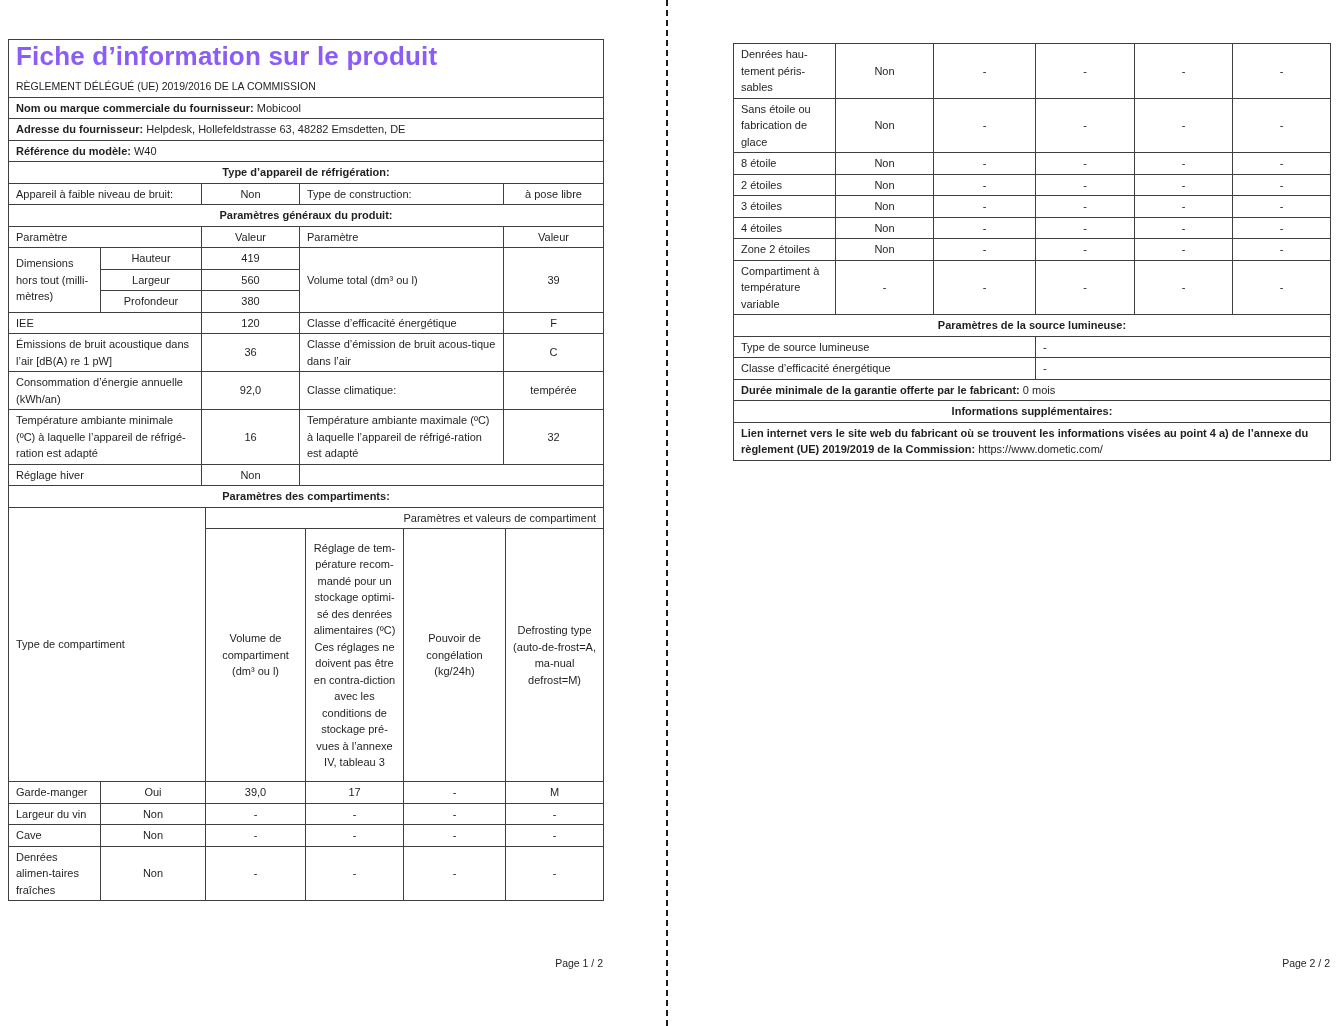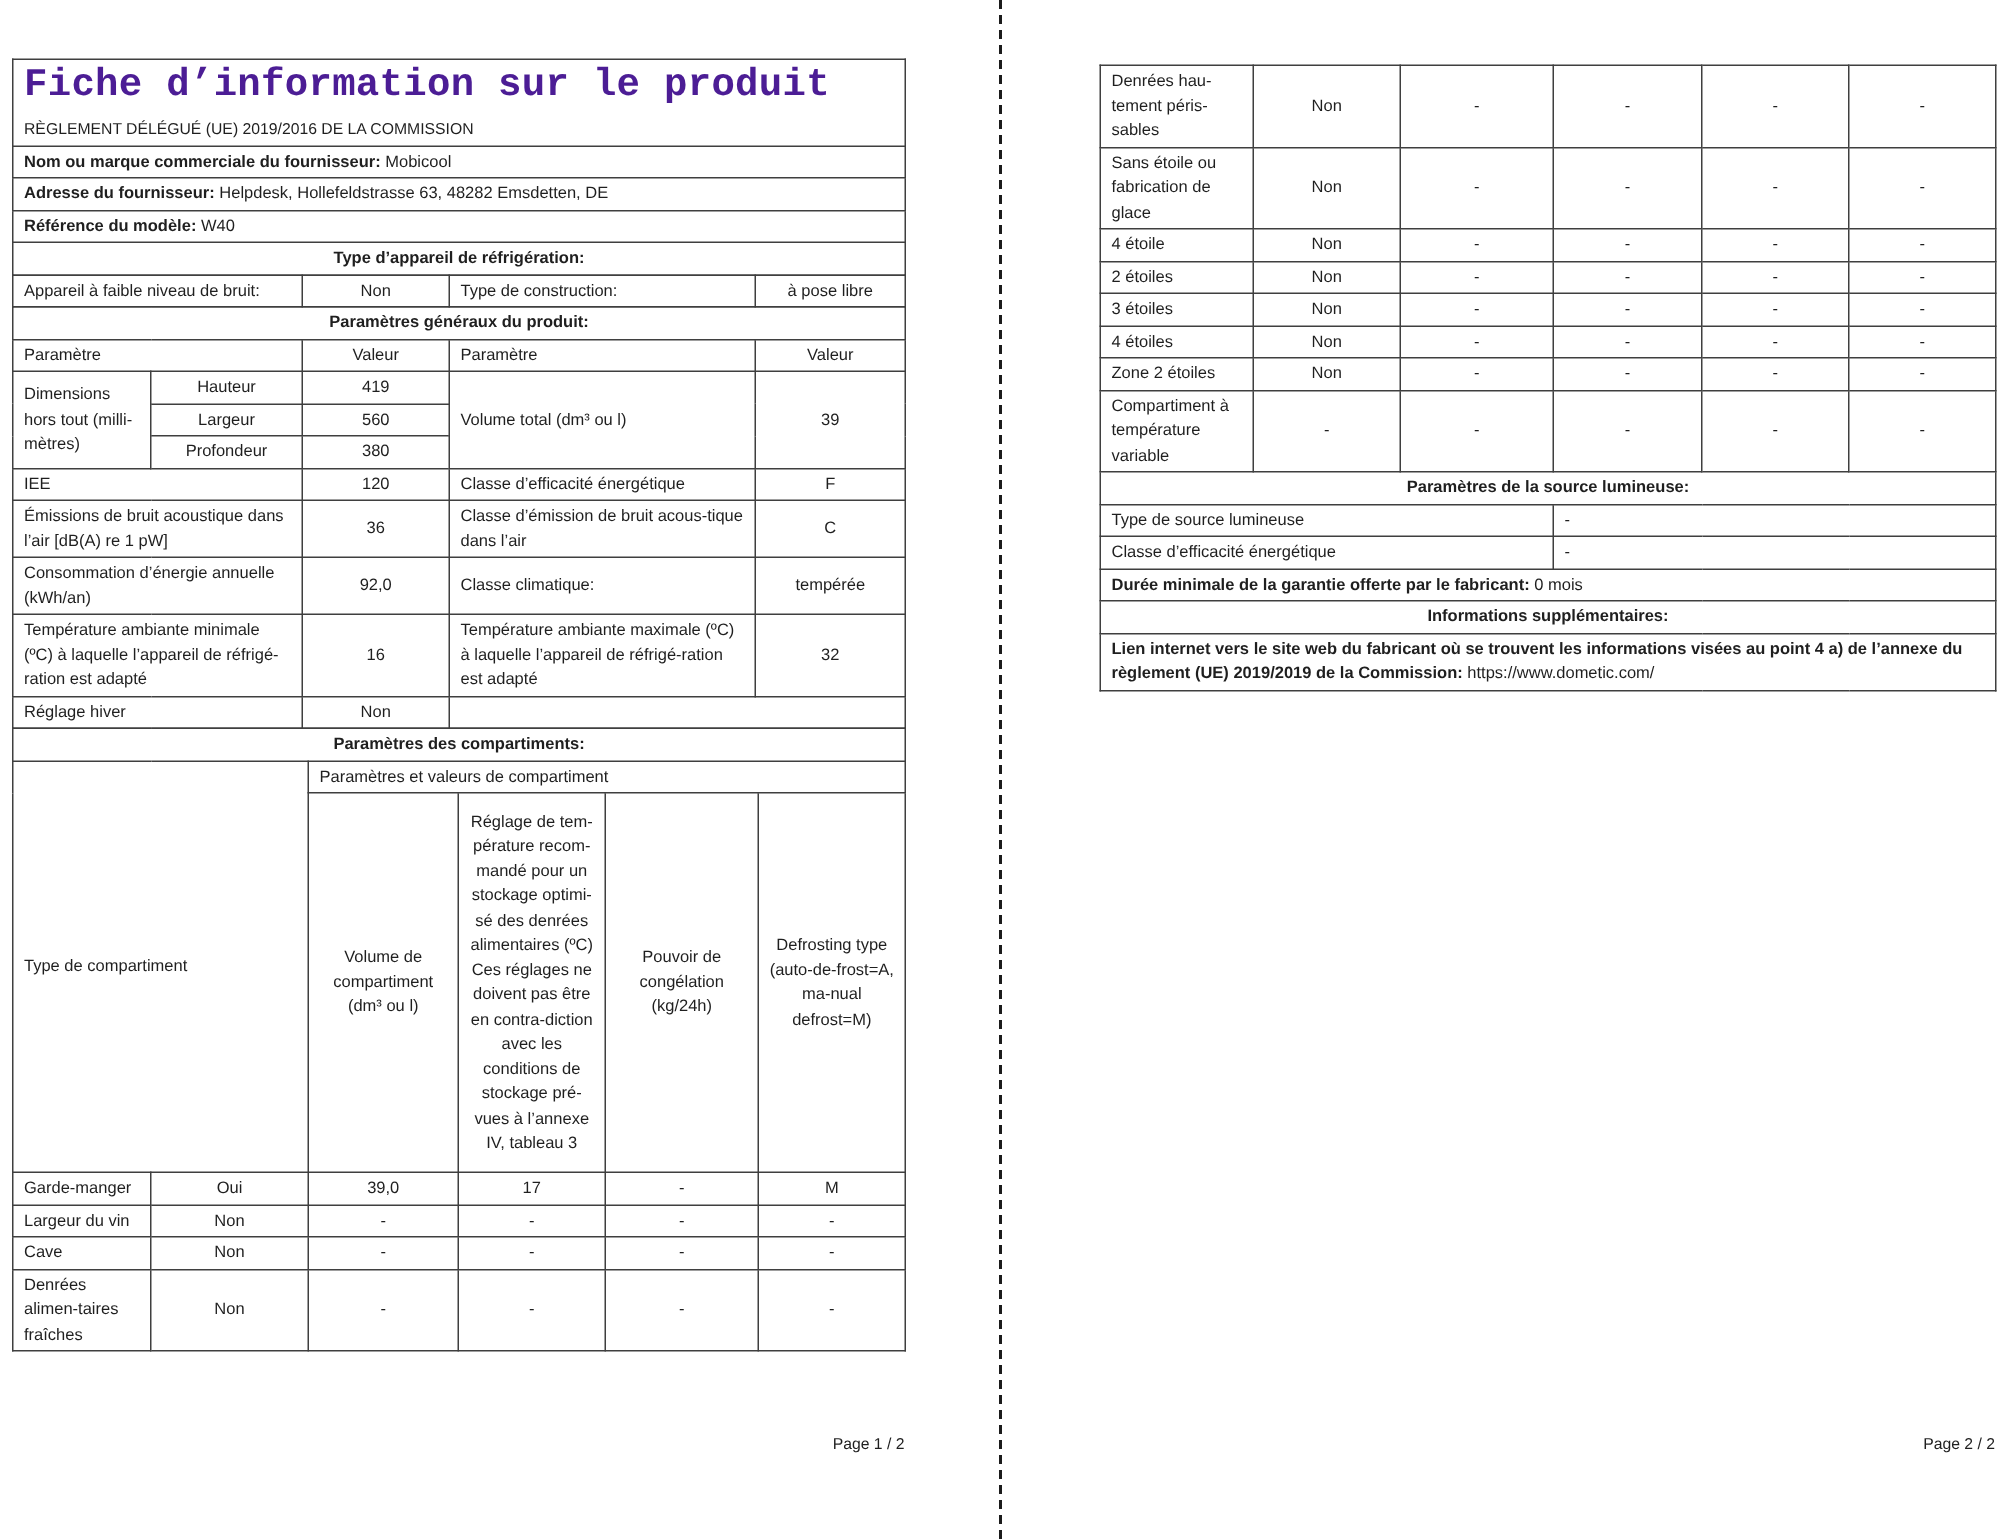--- a/index.html
+++ b/index.html
@@ -35,35 +35,34 @@
     word-wrap: break-word;
   }
   td.c   { text-align: center; }
   td.pad { padding: 5px 7px; margin-top: 40px; }
   .b     { font-weight: bold; }
 
   .title-cell { padding: 9px 12px 7px 12px; }
   .doc-title {
     font-size: 26px;
     font-weight: bold;
-    color: #4c1d95;
+    color: #8b5cf6;
     line-height: 1.15;
     letter-spacing: 0.2px;
-    font-family: Liberation Mono, monospace;
   }
   .doc-sub {
     margin-top: 7px;
     font-size: 10.5px;
     color: #1f1f1f;
   }
 
   td.tall-head { height: 248px; text-align: center; vertical-align: middle; }
   td.dimrow    { height: 16px; }
   td.sect      { font-weight: bold; padding: 5px 7px; text-align: center; }
-  td.spanhead  { text-align: left; margin-top: 15px; }
+  td.spanhead  { text-align: right; margin-top: 15px; }
 
   #divider {
     position: absolute;
     left: 666px;
     top: 0;
     height: 1026px;
     width: 0;
     border-left: 2px dashed #1b1b1b;
   }
   .footer {
@@ -297,21 +296,21 @@
           <tr>
             <td>Sans étoile ou fabrication de glace</td>
             <td class="c">Non</td>
             <td class="c">-</td>
             <td class="c">-</td>
             <td class="c">-</td>
             <td class="c">-</td>
           </tr>
 
           <tr>
-            <td>4 étoile</td>
+            <td>8 étoile</td>
             <td class="c">Non</td>
             <td class="c">-</td>
             <td class="c">-</td>
             <td class="c">-</td>
             <td class="c">-</td>
           </tr>
 
           <tr>
             <td>2 étoiles</td>
             <td class="c">Non</td>

